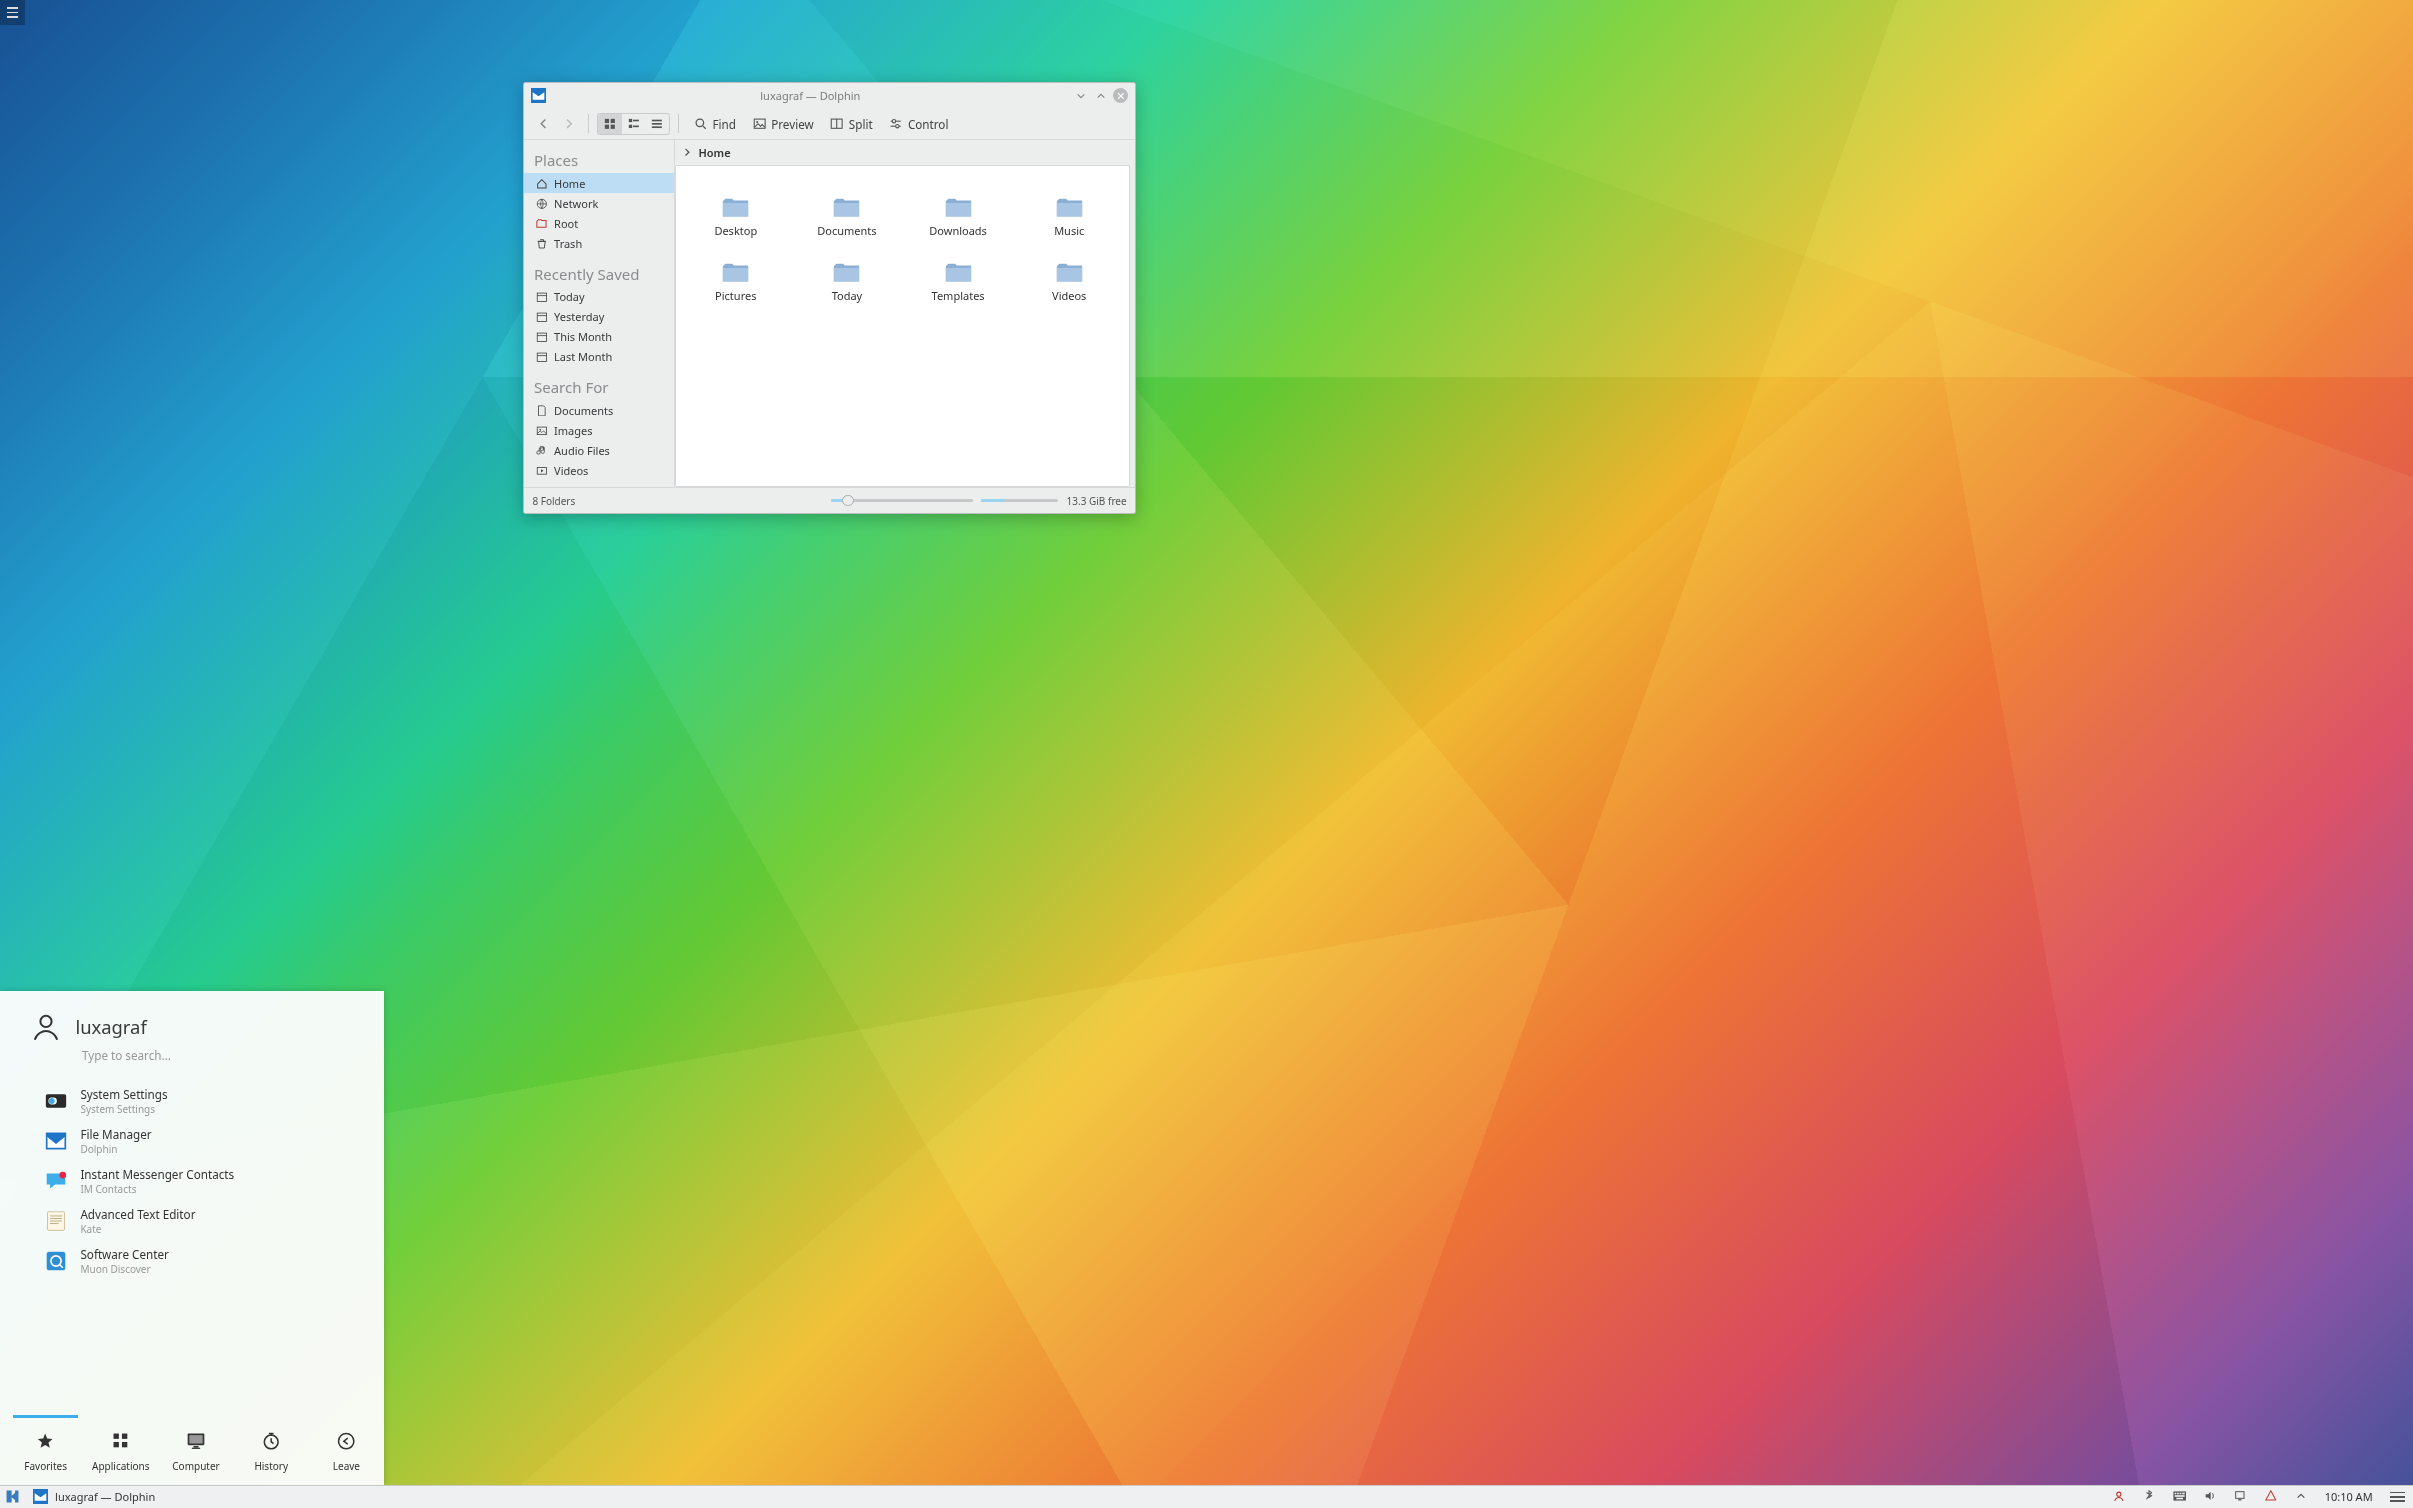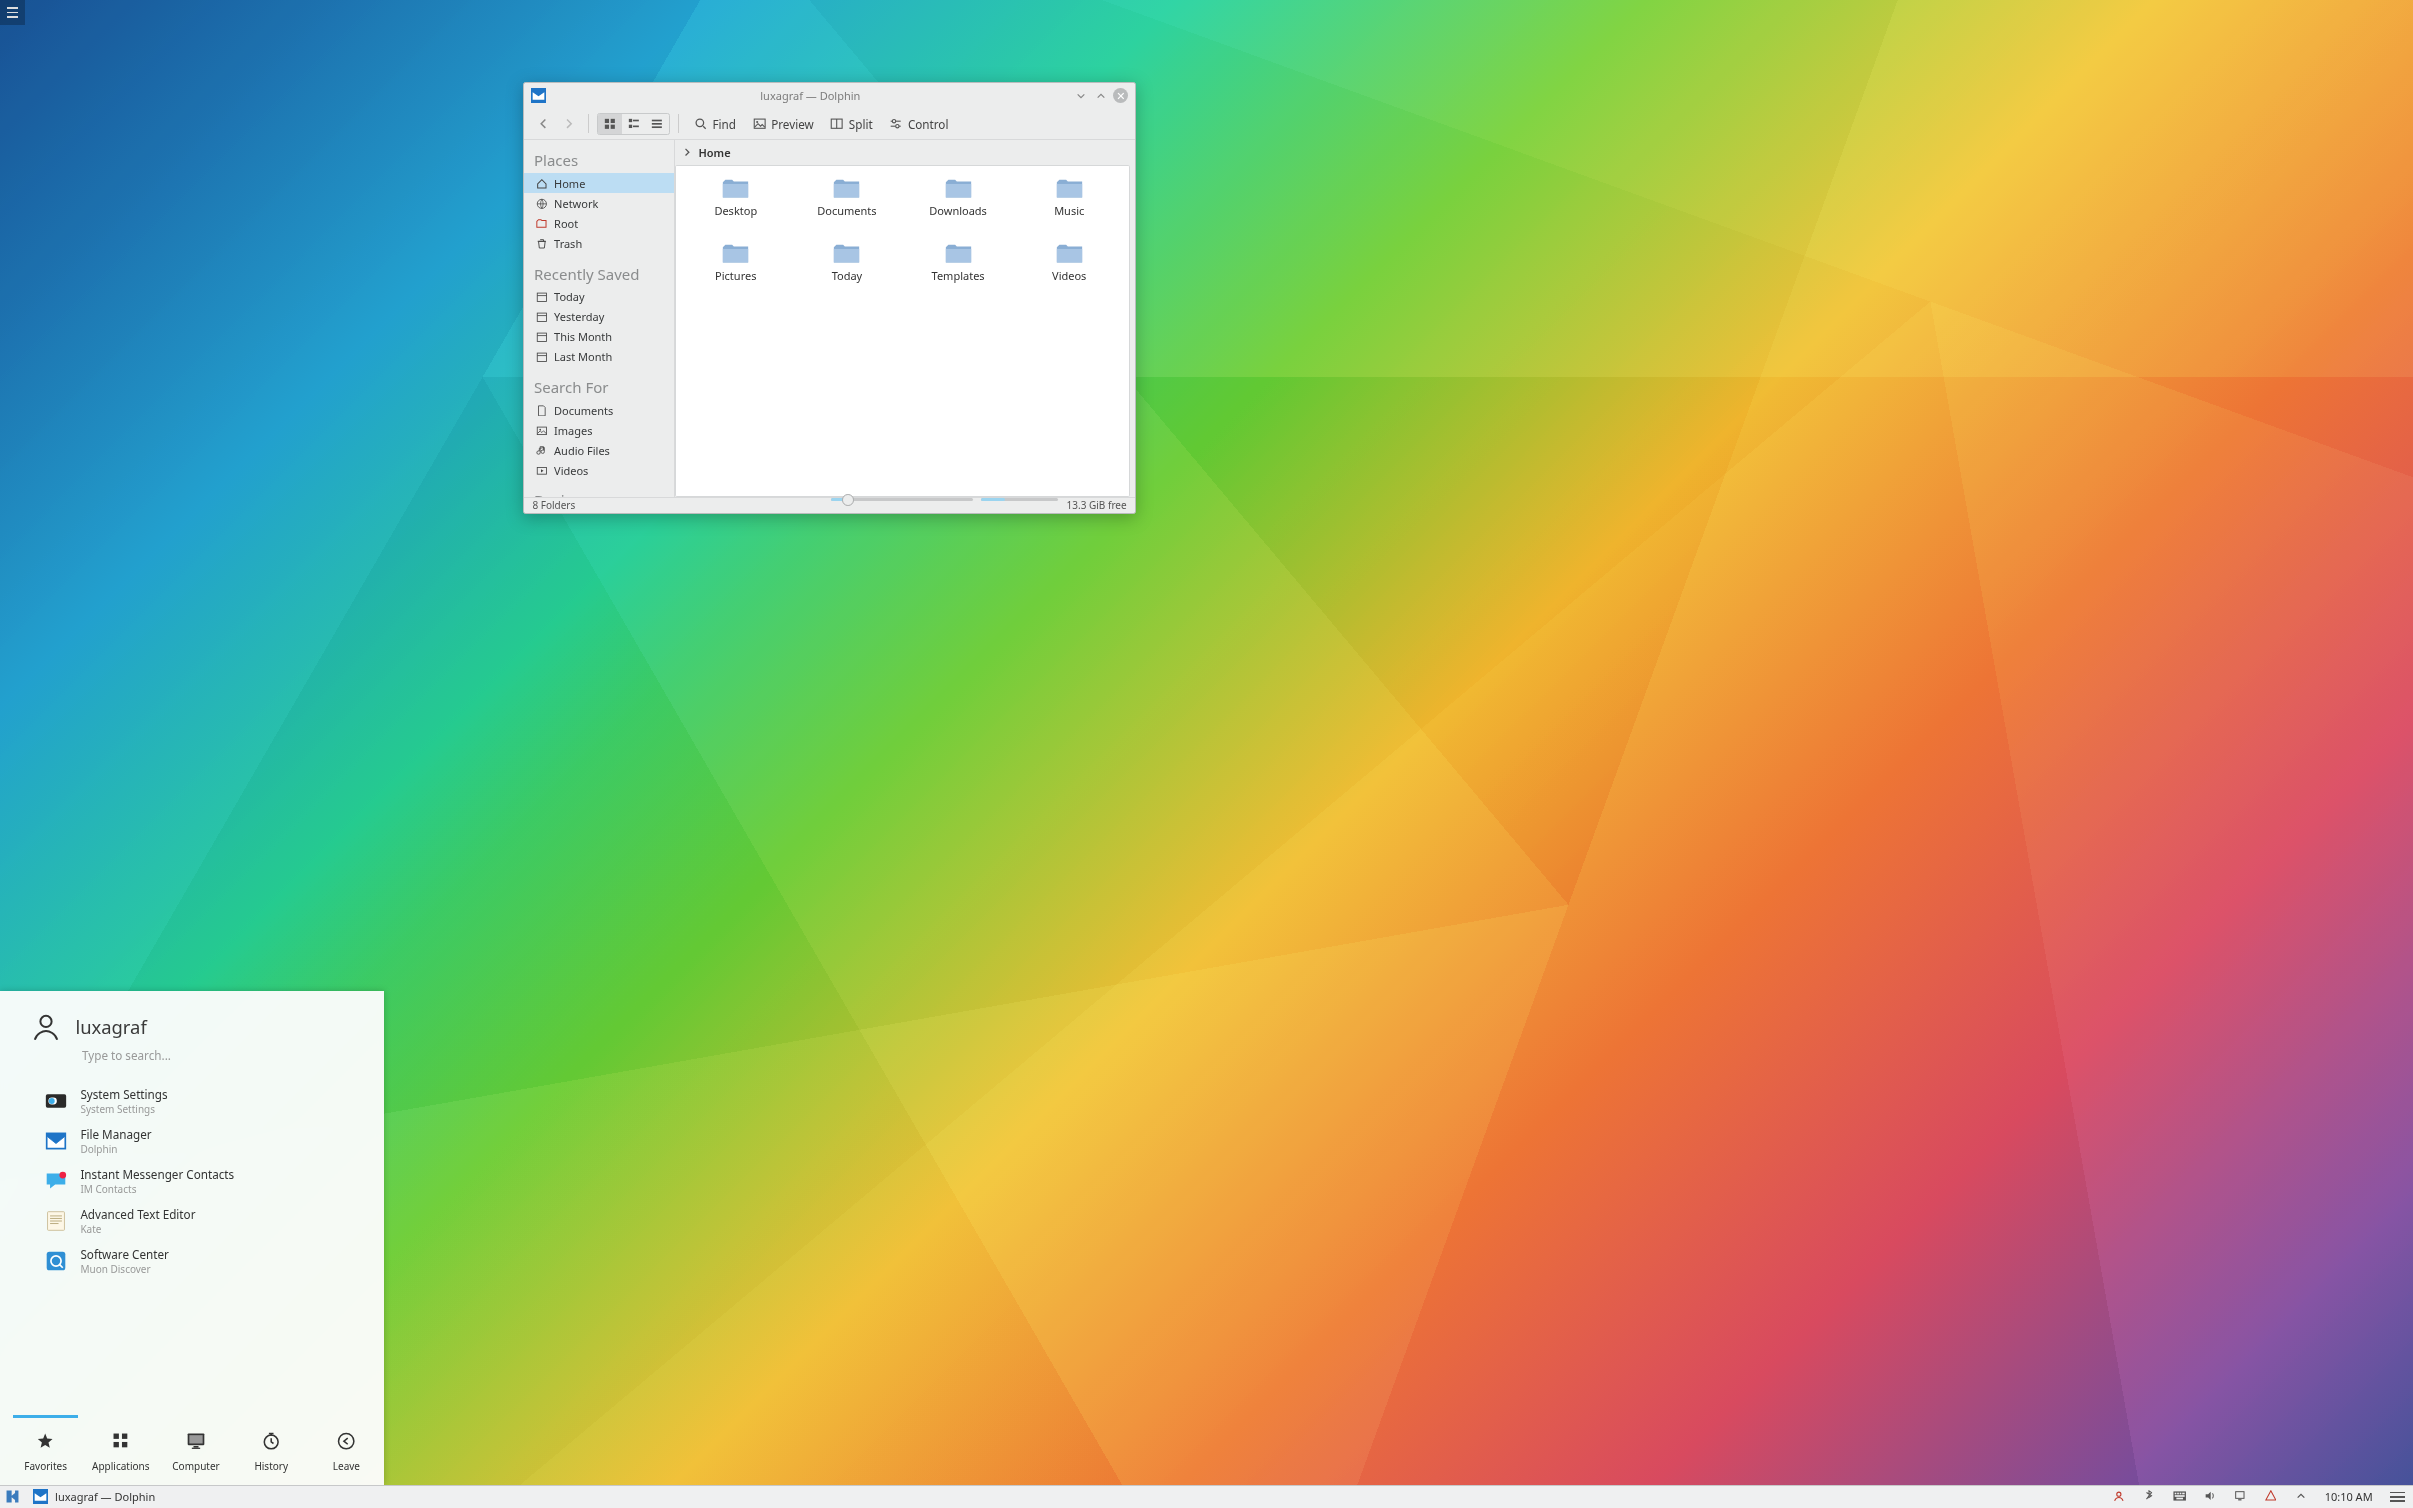--- a/index.html
+++ b/index.html
@@ -83,24 +83,24 @@
 .win-body { flex:1; display:flex; min-height:0; }
 .sidebar { width:151px; border-right:0.8px solid #d8d9da; padding:6.7px 0; font-size:11px; overflow:auto; }
 .sb-head { padding:3.4px 10px; color:#8a8c8d; font-size:15px; }
 .sb-item { display:flex; align-items:center; gap:6.7px; padding:2.5px 10px 2.5px 11.7px; cursor:pointer; color:#383a3b; }
 .sb-item.active { background:#bcddf3; }
 .sb-item .si-icon { width:11.7px; height:11.7px; flex:none; }
 
 .content { flex:1; display:flex; flex-direction:column; }
 .breadcrumb { height:25px; display:flex; align-items:center; gap:6.7px; padding:0 8.4px; font-size:11px; color:#333; font-weight:600; }
 .file-grid { flex:1; background:#fff; border:0.8px solid #d6d8d9; margin:0 5px 0 0; border-radius:1.7px; padding:11.7px 6.7px; display:grid; grid-template-columns:repeat(4,1fr); grid-auto-rows:60px; gap:5px; align-content:start; }
-.folder { display:flex; flex-direction:column; align-items:center; gap:3.4px; font-size:11px; color:#333; cursor:pointer; }
+.folder { display:flex; flex-direction:column; align-items:center; gap:3.4px; font-size:11px; color:#333; cursor:pointer;justify-content:flex-end; }
 .folder-icon { width:27px; height:22px; }
 
-.statusbar { height:16px; display:flex; align-items:flex-start; padding:0 8.4px; font-size:10px; color:#555; border-top:0.8px solid #d8d9da; gap:8.4px; }
+.statusbar { height:26px; display:flex; align-items:center; padding:0 8.4px; font-size:10px; color:#555; border-top:0.8px solid #d8d9da; gap:8.4px; }
 .zoom-slider { width:142px; height:3.4px; background:#c7c8c9; border-radius:1.7px; position:relative; }
 .zoom-slider .track-fill { position:absolute; left:0; top:0; bottom:0; width:15px; background:#9bd4ef; border-radius:1.7px; }
 .zoom-slider .handle { position:absolute; left:11.7px; top:-4.2px; width:11.7px; height:11.7px; border-radius:50%; background:#eceded; border:0.8px solid #a8aaab; }
 .disk-bar { width:77px; height:3.4px; background:#c7c8c9; border-radius:1.7px; position:relative; }
 .disk-bar .df { position:absolute; left:0; top:0; bottom:0; width:23.5px; background:#9bd4ef; border-radius:1.7px; }
 
 
 .taskbar { position:absolute; left:0; right:0; bottom:0; height:23.5px; background:#eff0f1; border-top:0.8px solid #c7c8c9; display:flex; align-items:center; font-size:11px; color:#333; }
 .tb-start { width:25px; height:23.5px; display:flex; align-items:center; justify-content:center; cursor:pointer; }
 .task-item { display:flex; align-items:center; gap:6.7px; padding:0 8.4px; height:100%; cursor:pointer; }

